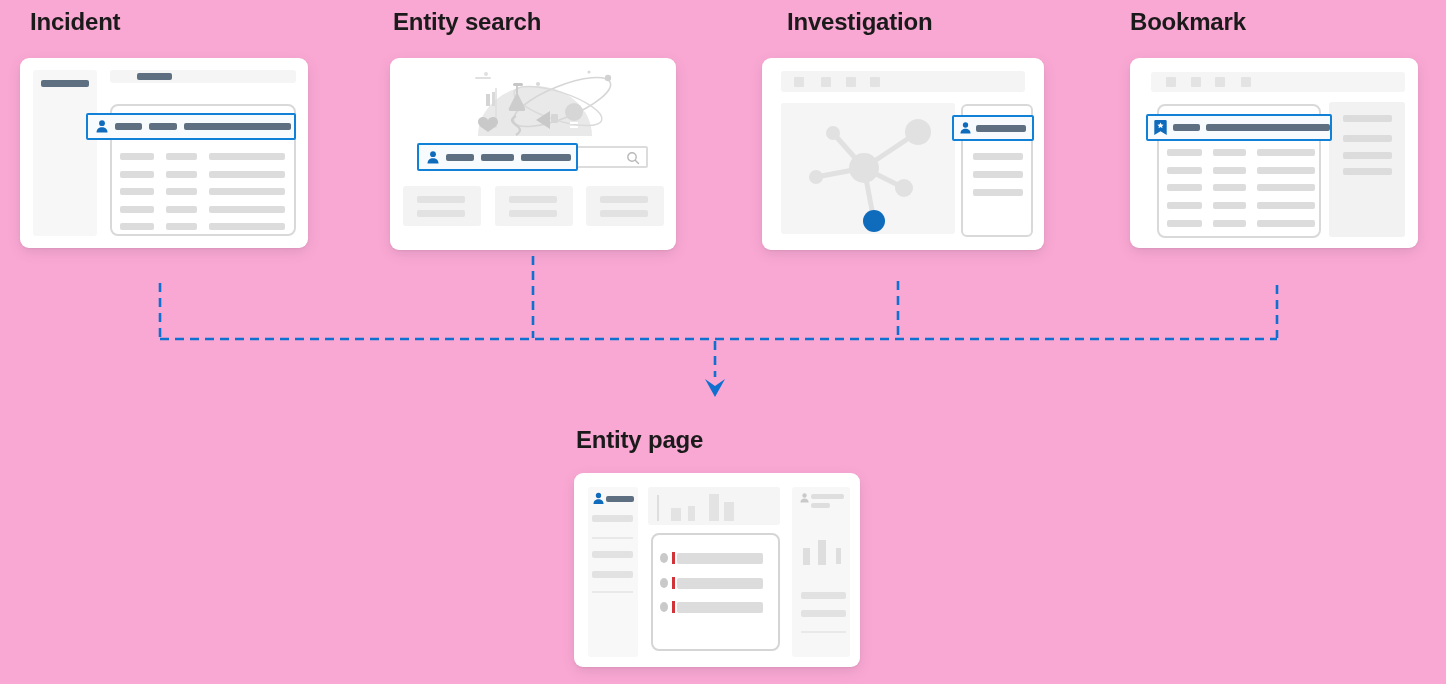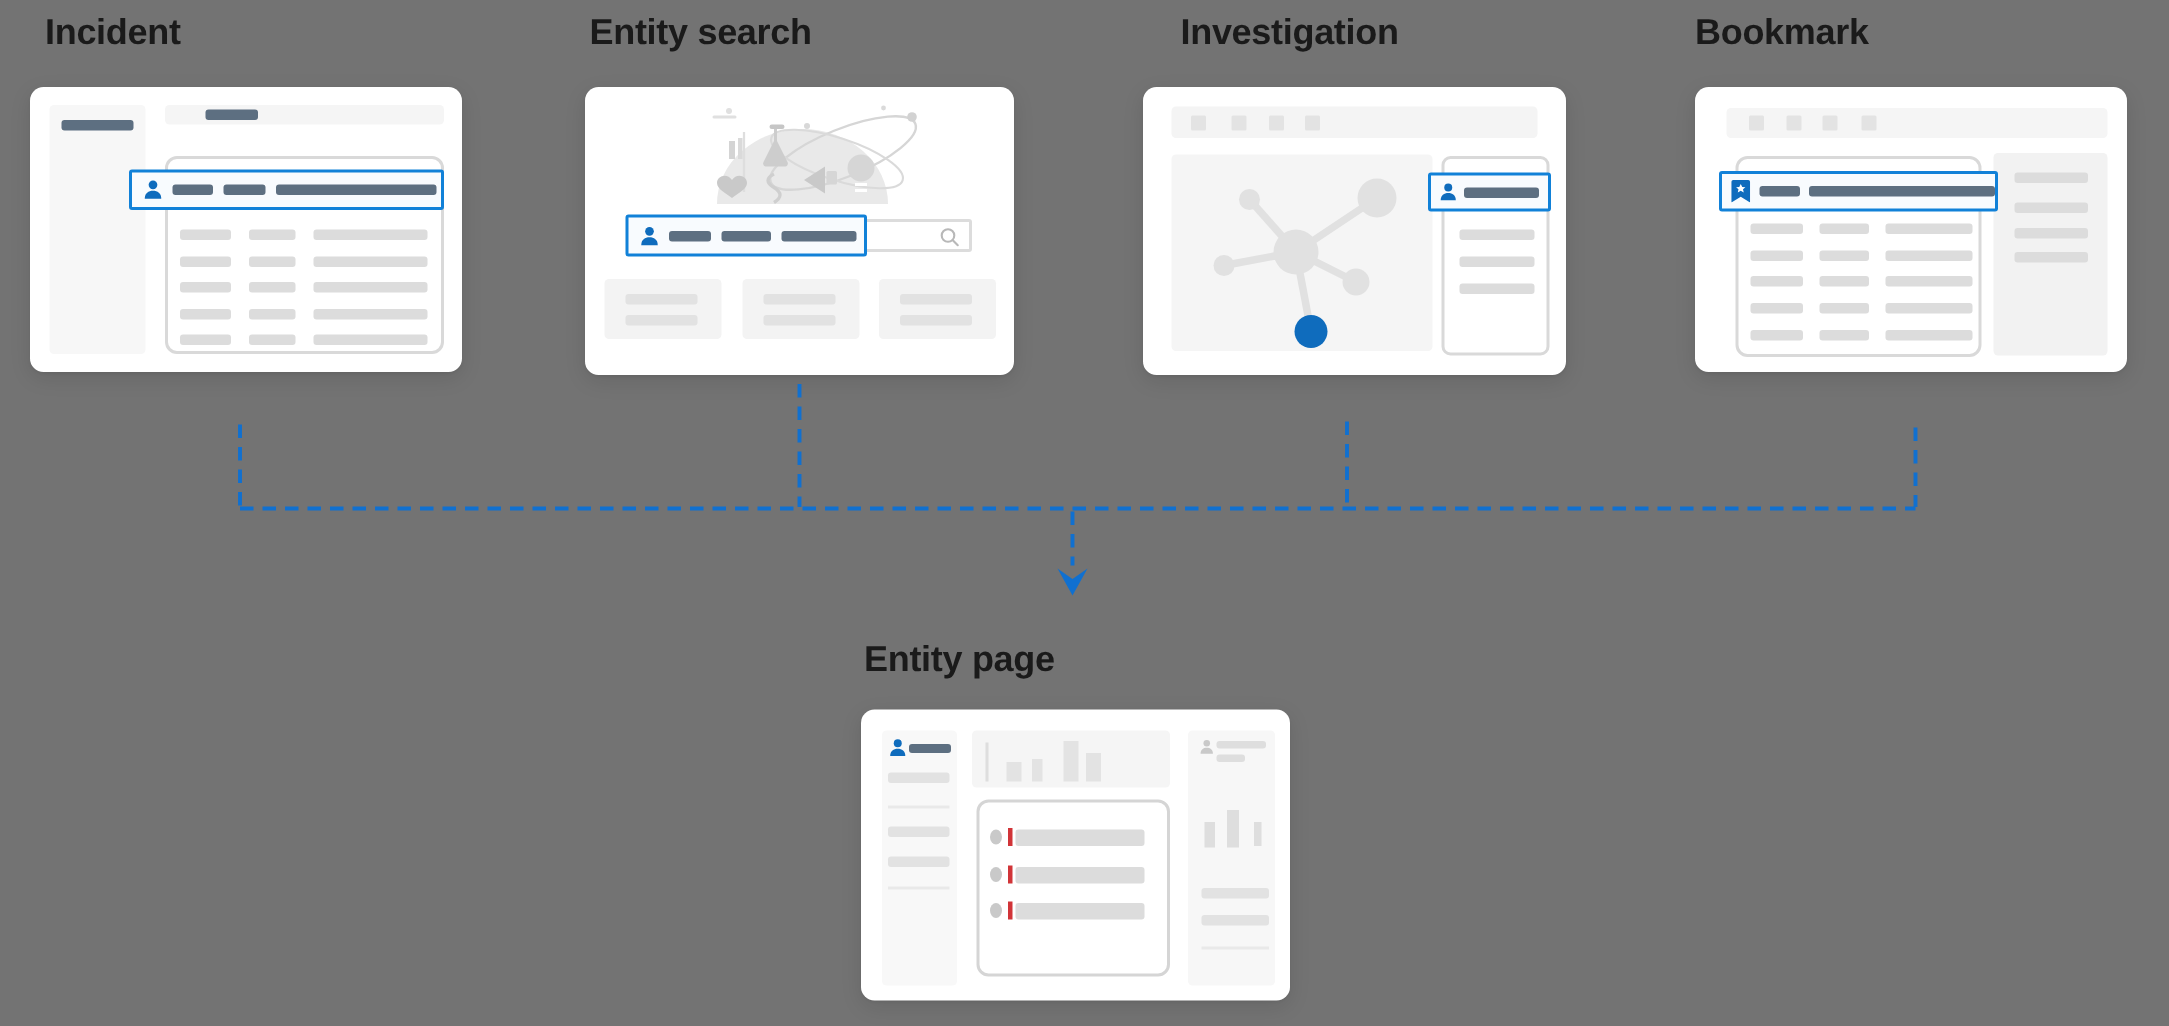--- a/index.html
+++ b/index.html
@@ -1,16 +1,16 @@
 <!DOCTYPE html>
 <html><head>
 <meta charset="utf-8">
 <style>
   html,body{margin:0;padding:0;background:#fff;}
-  .stage{position:relative;width:1446px;height:684px;background:#737373;overflow:hidden;
+  .stage{position:relative;width:1446px;height:684px;background:#f9a8d4;overflow:hidden;
          font-family:"Liberation Sans",sans-serif;}
   .card{position:absolute;background:#fff;border-radius:9px;
         box-shadow:0 1px 2px rgba(0,0,0,.05),0 4px 14px rgba(0,0,0,.10);}
   .card-title{position:absolute;font-size:24px;font-weight:700;color:#1a1a1a;letter-spacing:-.2px;}
   .abs{position:absolute;}
   .bar{position:absolute;height:7px;border-radius:2px;background:#dcdcdc;}
   .bar.slate{background:#5d6f81;}
   .bar.lite{background:#e2e2e2;}
   .thinline{position:absolute;height:2px;background:#e9e9e9;}
   .panel{position:absolute;border-radius:3px;background:#f5f5f5;}

